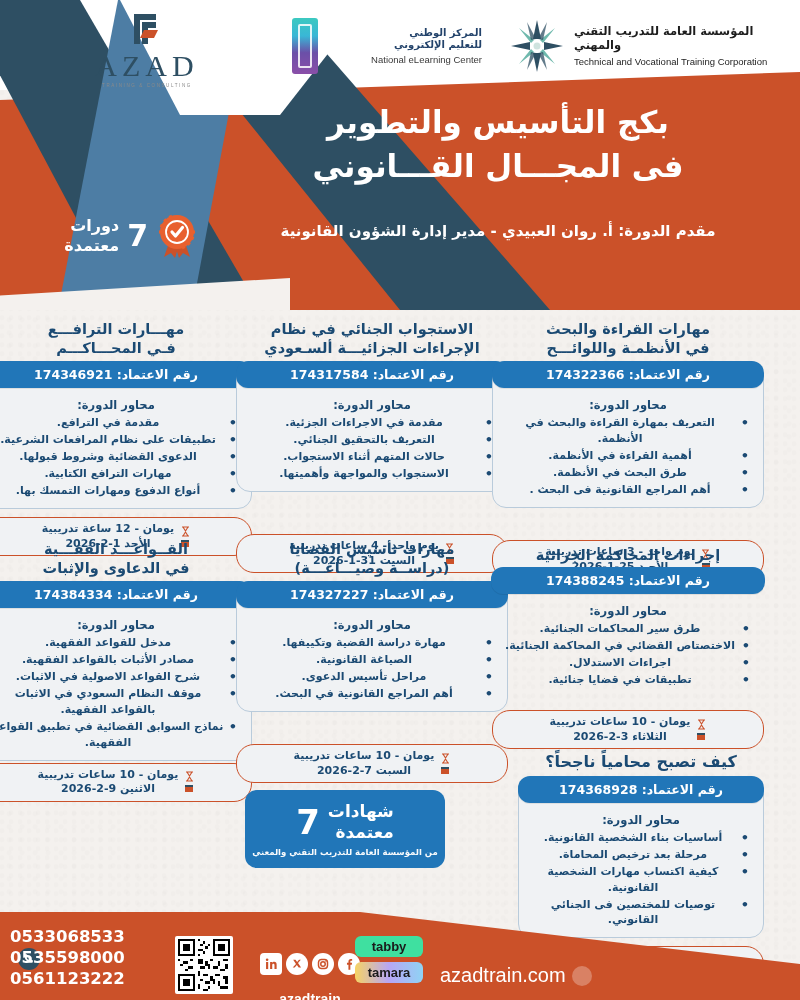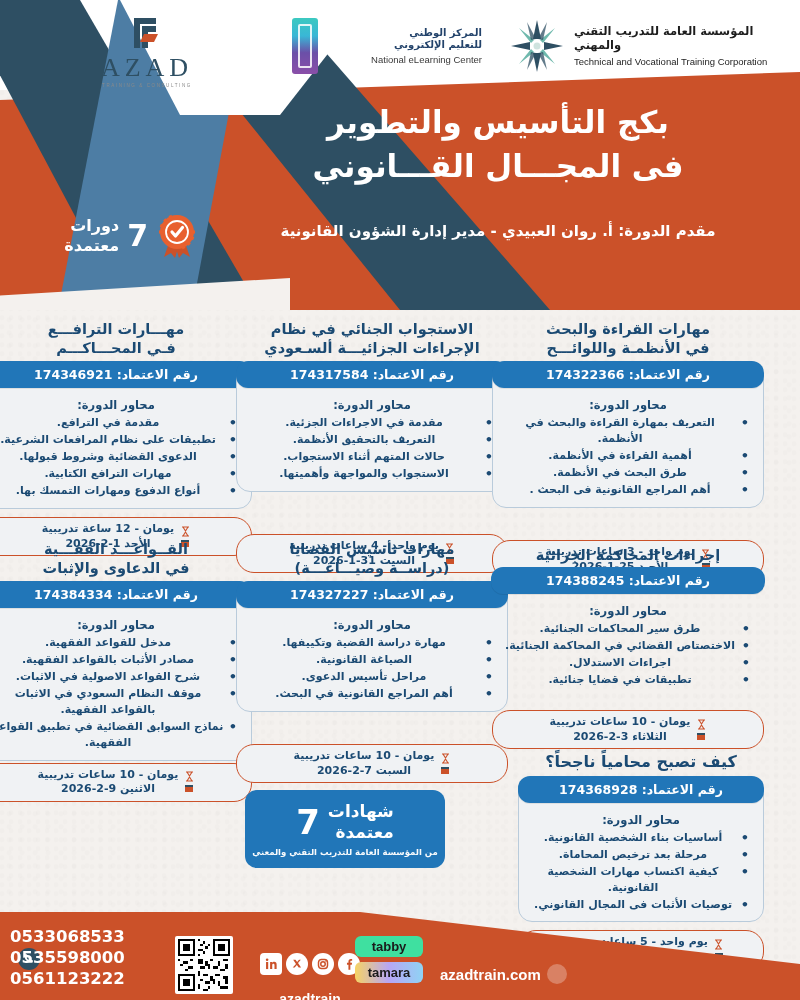--- a/index.html
+++ b/index.html
@@ -60,21 +60,21 @@
     clip-path: polygon(0 18px, 300px 0, 300px 40px, 0 40px);
   }
 
   
   #logo-azad {
     position:absolute; left:72px; top:8px; width:150px; height:80px;
     display:flex; flex-direction:column; align-items:center; justify-content:flex-end;
   }
   #azad-mark { width:34px; height:38px; position:relative; margin-bottom:3px; }
   #azad-word {
-    font-family:"Liberation Serif", serif; font-size:26px; letter-spacing:5px;
+    font-family:"Liberation Serif", serif; font-size:30px; letter-spacing:5px;
     color:#2e4f63; font-weight:400; line-height:1;
   }
   #azad-sub {
     font-size:4.5px; letter-spacing:1.6px; color:#8a8a8a; margin-top:2px;
     font-family:"Liberation Sans", sans-serif;
   }
   #logo-nelc {
     position:absolute; left:292px; top:10px; width:190px; height:72px;
     display:flex; align-items:center; gap:6px; direction:rtl;
   }
@@ -214,21 +214,21 @@
     display:flex; align-items:center; justify-content:center;
     font-size:13px; font-weight:bold; color:#1b1b1b;
     font-family:"Liberation Sans",sans-serif;
   }
   #pay-tabby { background:#3fe0a0; }
   #pay-tamara { background:linear-gradient(90deg,#f6d365,#b7a6f5,#8fd3f4); }
   #website {
     position:absolute; left:440px; top:52px; display:flex; align-items:center; gap:6px;
   }
   #globe-icon { width:20px; height:20px; border-radius:50%; background:rgba(255,255,255,.28); }
-  #website-txt { color:#fff; font-weight:bold; font-size:15px; font-family:"Liberation Sans",sans-serif; }
+  #website-txt { color:#fff; font-weight:normal; font-size:20px; font-family:"Liberation Sans",sans-serif; }
 </style>
 </head>
 <body>
 
 <div id="page">
 
   <div id="header">
     <div id="header-white"></div>
     <div class="diag" id="band-orange-main"></div>
     <div class="diag" id="band-slate-1"></div>
@@ -361,21 +361,21 @@
   <div class="card" style="right:292px; top:320px;">
     <div class="card-title">
       <div>الاستجواب الجنائي في نظام</div>
       <div>الإجراءات الجزائيـــة ألسـعودي</div>
     </div>
     <div class="card-box">
       <div class="acc-bar">رقم الاعتماد: 174317584</div>
       <div class="axes-label">محاور الدورة:</div>
       <ul class="axes">
         <li>مقدمة في الاجراءات الجزئية.</li>
-        <li>التعريف بالتحقيق الأنظمة.</li>
+        <li>التعريف بالتحقيق الجنائي.</li>
         <li>حالات المتهم أثناء الاستجواب.</li>
         <li>الاستجواب والمواجهة وأهميتها.</li>
       </ul>
     </div>
     <div class="date-pill" style="margin-top:42px;">
       <div class="date-ico">
         <svg class="ico-hour" viewBox="0 0 9 11" aria-hidden="true">
             <path d="M1 1h7M1 10h7M2 1l2.5 4L7 1M2 10l2.5-4L7 10" stroke="#cb5129" stroke-width="1.1" fill="none"></path>
           </svg>
         <svg class="ico-cal" viewBox="0 0 10 10" aria-hidden="true">
@@ -522,21 +522,21 @@
     <div class="card-title" style="min-height:20px; font-size:16px;">
       <div>كيف تصبح محامياً ناجحاً؟</div>
     </div>
     <div class="card-box">
       <div class="acc-bar">رقم الاعتماد: 174368928</div>
       <div class="axes-label">محاور الدورة:</div>
       <ul class="axes">
         <li>أساسيات بناء الشخصية القانونية.</li>
         <li>مرحلة بعد ترخيص المحاماة.</li>
         <li>كيفية اكتساب مهارات الشخصية القانونية.</li>
-        <li>توصيات الأثبات فى المجال القانوني.</li>
+        <li>توصيات للمختصين فى الجنائي القانوني.</li>
       </ul>
     </div>
     <div class="date-pill" style="margin-top:8px;">
       <div class="date-ico">
         <svg class="ico-hour" viewBox="0 0 9 11" aria-hidden="true">
             <path d="M1 1h7M1 10h7M2 1l2.5 4L7 1M2 10l2.5-4L7 10" stroke="#cb5129" stroke-width="1.1" fill="none"></path>
           </svg>
         <svg class="ico-cal" viewBox="0 0 10 10" aria-hidden="true">
             <rect x="1" y="2" width="8" height="7" fill="#cb5129"></rect>
             <rect x="1" y="2" width="8" height="2" fill="#2e4f63"></rect>

